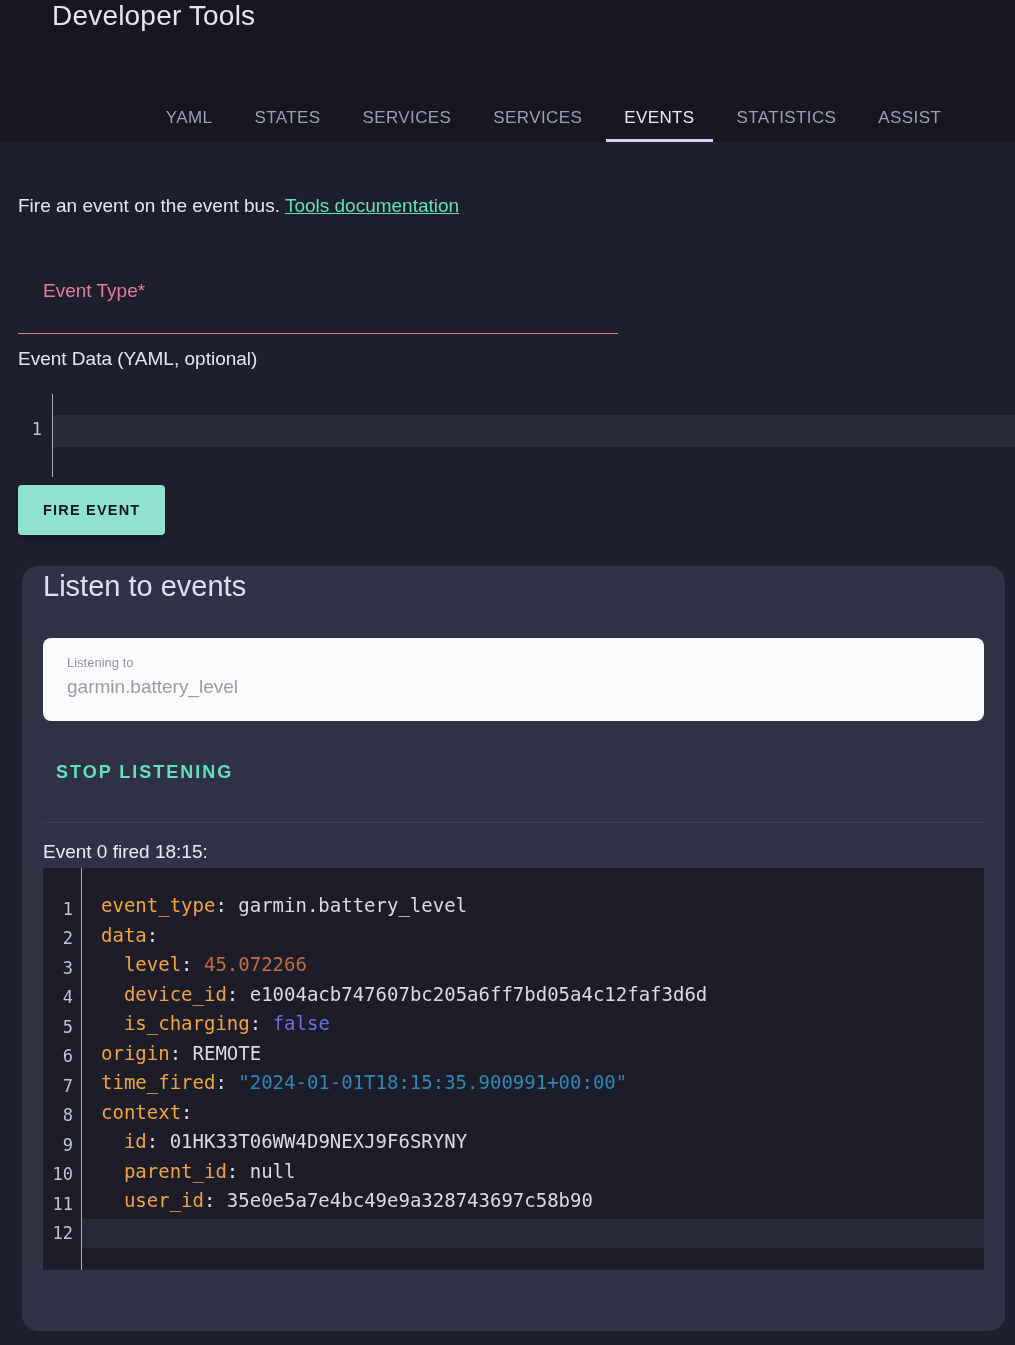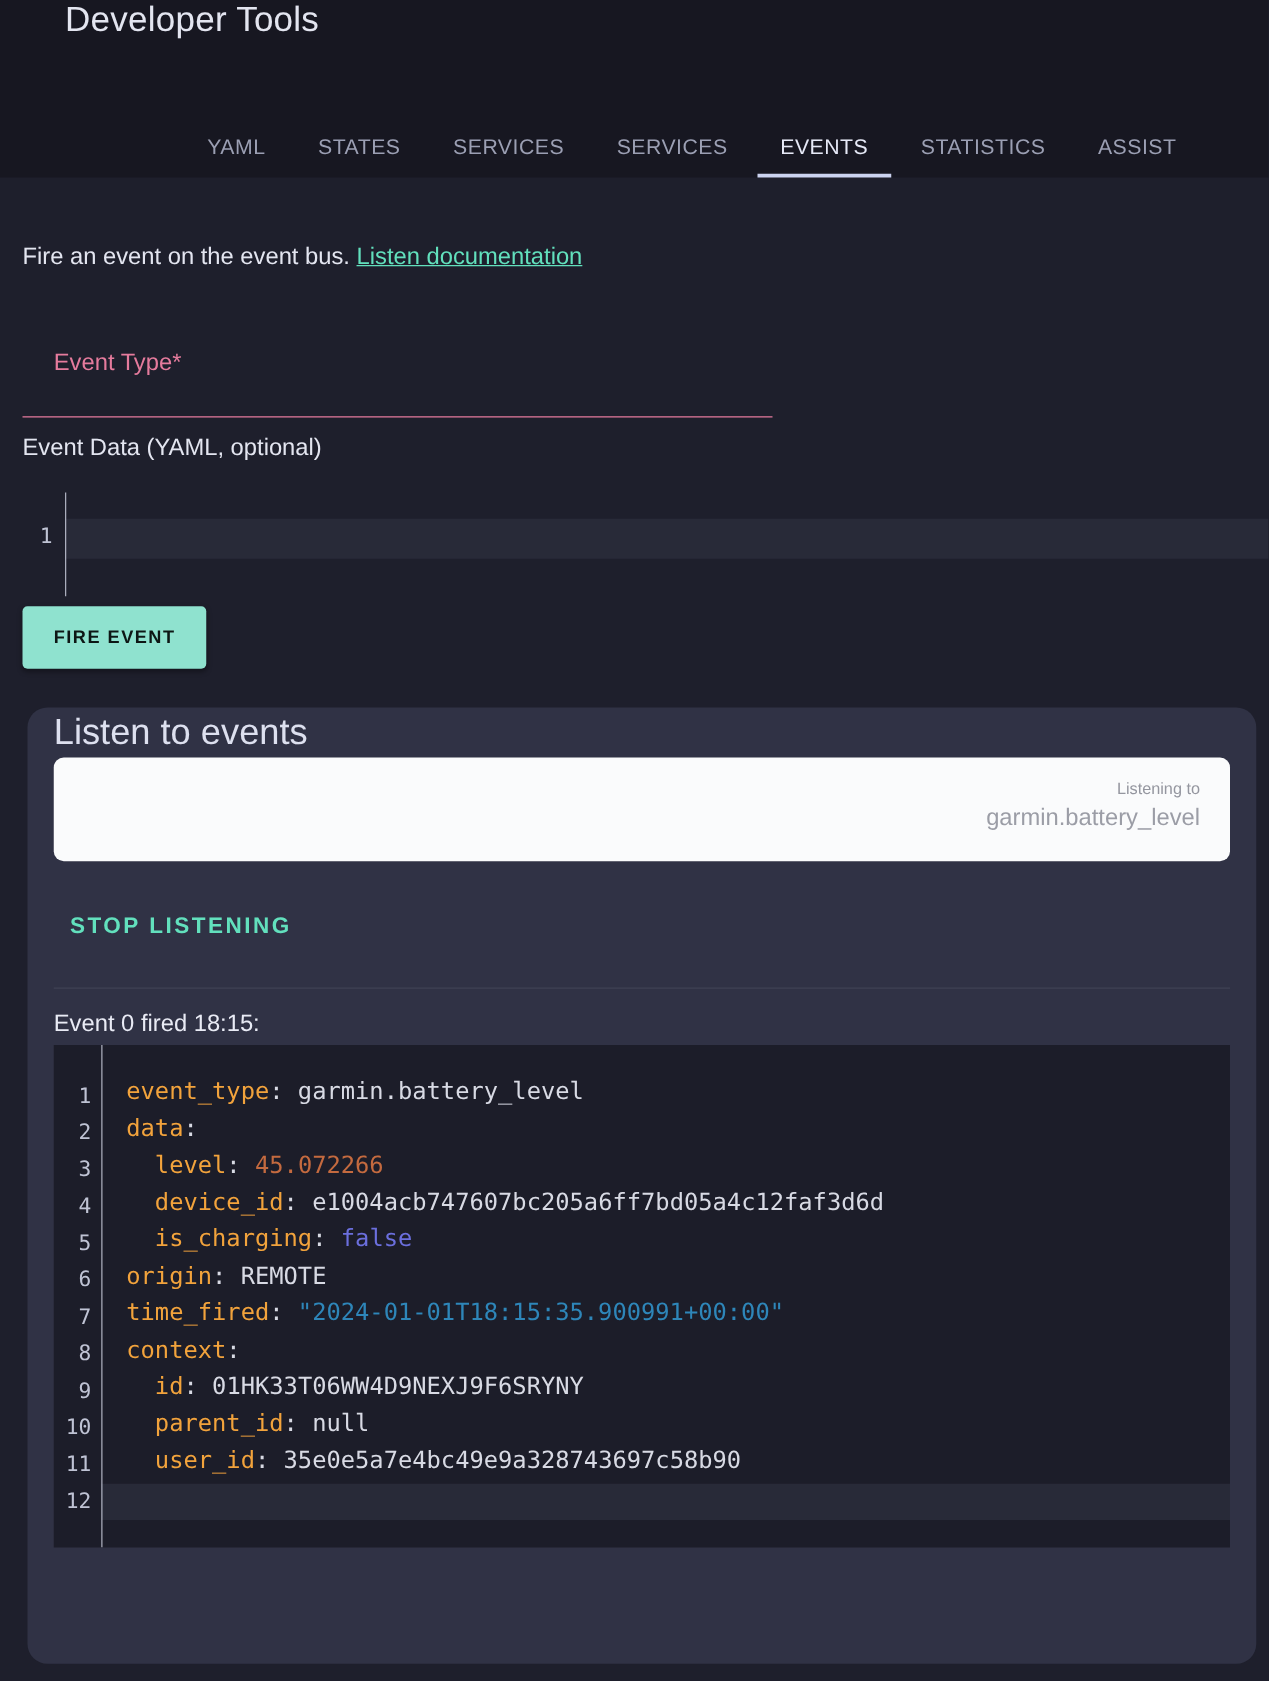--- a/index.html
+++ b/index.html
@@ -51,21 +51,21 @@
   .editor{position:relative;margin:23px 0 0 18px;width:997px;height:83px;font-family:"DejaVu Sans Mono", monospace;}
   .editor .gutter-line{position:absolute;left:34px;top:0;bottom:0;width:1px;background:var(--gutter-line);opacity:.85;z-index:2;}
   .editor .active-band{position:absolute;left:34px;right:0;top:21px;height:32px;background:var(--active-line);}
   .editor .ln{position:absolute;top:25px;left:0;width:24px;text-align:right;font-size:17px;color:var(--line-num);}
 
   .fire-btn{margin:8px 0 0 18px;display:inline-block;background:var(--accent);color:#0d1715;border:none;border-radius:4px;padding:17px 25px;font-family:"Liberation Sans",sans-serif;font-size:14.5px;font-weight:600;letter-spacing:1.2px;cursor:pointer;box-shadow:0 2px 4px rgba(0,0,0,.35);}
 
   
   .card{margin:25px 14px 0 22px;width:983px;height:765px;background:var(--card-bg);border-radius:16px;padding:0 21px;}
   .card-title{margin-top:31px;font-size:29px;font-weight:400;line-height:40px;color:#dde0ef;}
-  .listen-input{height:83px;background:var(--input-bg);border-radius:8px;padding:17px 24px;cursor:text;text-align:right;}
+  .listen-input{margin-top:32px;height:83px;background:var(--input-bg);border-radius:8px;padding:17px 24px;cursor:text;}
   .listen-input .lab{font-size:13px;line-height:16px;color:var(--input-label);}
   .listen-input .val{font-size:19px;line-height:26px;margin-top:3px;color:var(--input-value);}
   .stop-btn{margin-top:41px;padding-left:13px;background:none;border:none;color:var(--accent-text);font-family:"Liberation Sans",sans-serif;font-size:18px;font-weight:600;letter-spacing:2px;line-height:20px;cursor:pointer;display:block;}
   .divider{margin-top:40px;height:1px;background:var(--divider);}
   .event-header{margin-top:16px;font-size:19px;line-height:26px;color:#e9ebf5;}
 
   .code-block{position:relative;margin-top:3px;height:402px;background:var(--code-bg);font-family:"DejaVu Sans Mono", monospace;font-size:19px;overflow:hidden;}
   .code-block .gutter-line{position:absolute;left:38px;top:0;bottom:0;width:1px;background:var(--gutter-line);opacity:.85;z-index:2;}
   .code-rows{padding-top:26px;}
   .code-row{display:flex;height:29.5px;align-items:center;}
@@ -92,21 +92,21 @@
       <div class="tab">SERVICES</div>
       <div class="tab active">EVENTS</div>
       <div class="tab">STATISTICS</div>
       <div class="tab">ASSIST</div>
     </div>
   </div>
 
   <div class="description">
     <span>Fire an event on the event bus.</span>
     <span> </span>
-    <a class="doc-link">Listen documentation</a>
+    <a class="doc-link">Tools documentation</a>
   </div>
 
   <div class="field">
     <div class="field-label">Event Type*</div>
     <div class="field-underline"></div>
   </div>
 
   <div class="data-label">Event Data (YAML, optional)</div>
 
   <div class="editor">

